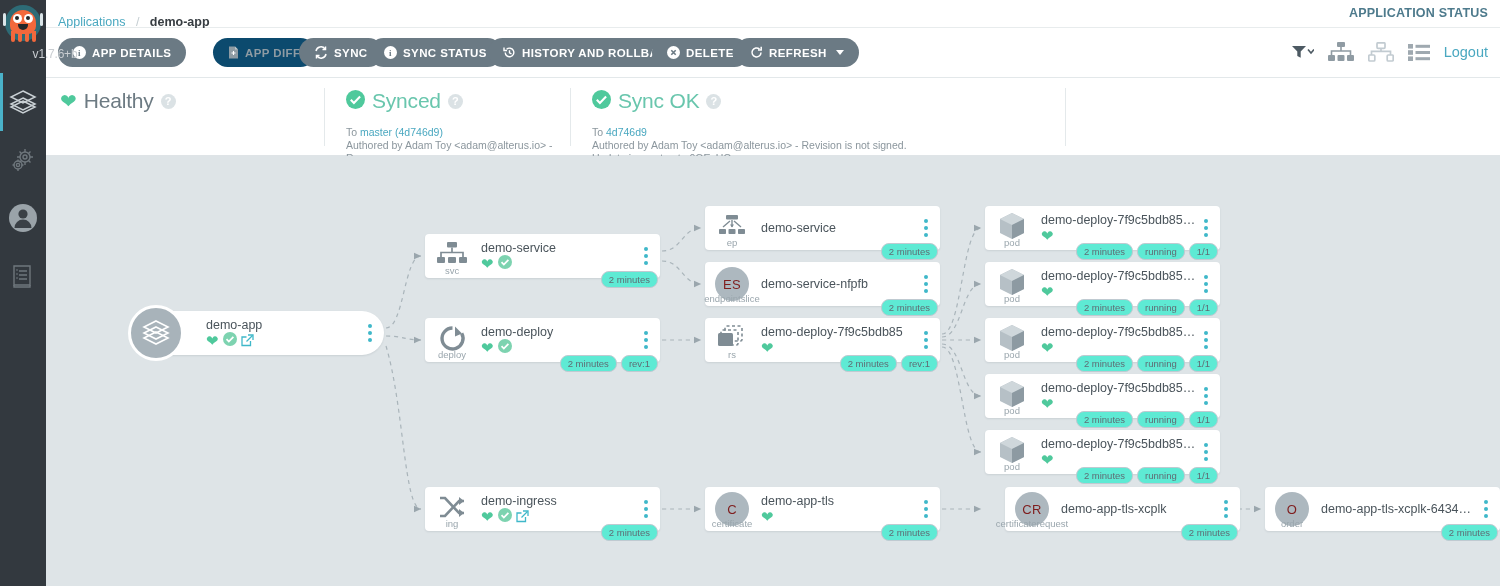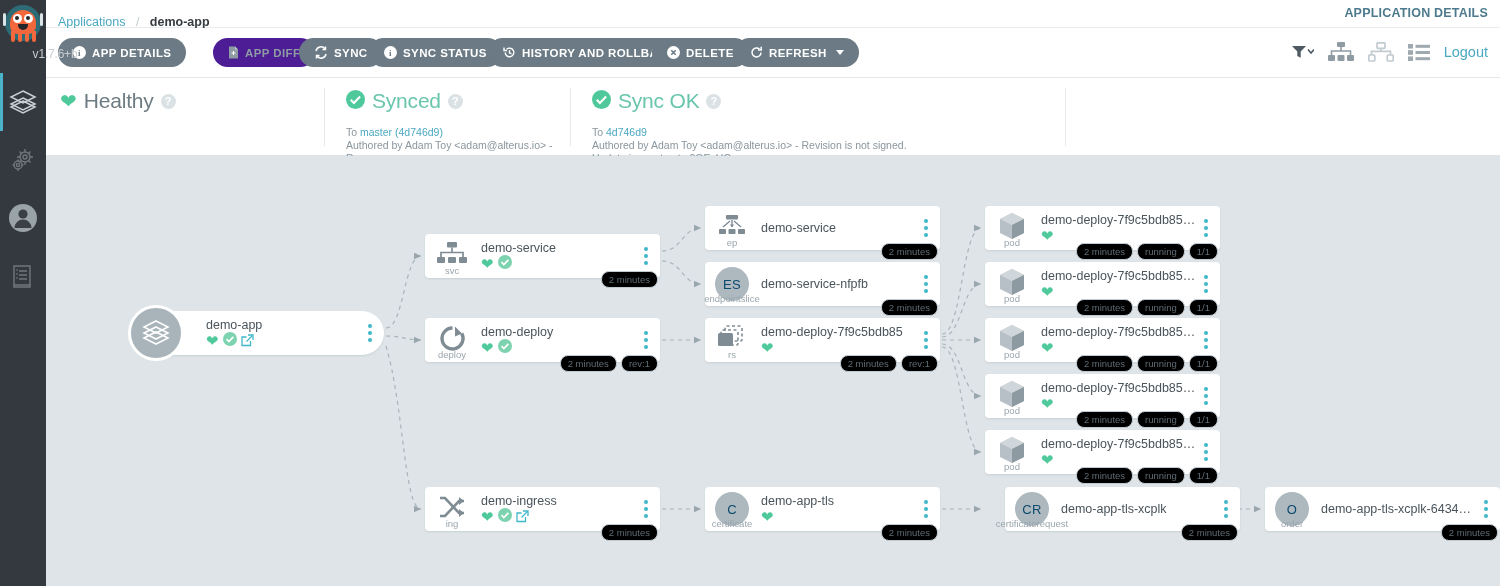--- a/index.html
+++ b/index.html
@@ -68,21 +68,21 @@
     background:#fff; border-bottom:1px solid #e3e8ea;
   }
   .btn {
     position:absolute; top:10px; height:29px;
     border-radius:15px; background:#6b7a84; color:#fff;
     font-size:11.5px; font-weight:bold; letter-spacing:0.4px;
     display:flex; align-items:center; gap:6px;
     padding:0 15px; cursor:pointer; white-space:nowrap; border:none;
     font-family:"Liberation Sans", sans-serif;
   }
-  .btn.disabled { background:#4c1d95; color:#8e9ba3; cursor:default; }
+  .btn.disabled { background:#0c4a6e; color:#8e9ba3; cursor:default; }
   .btn svg { display:block; flex:none; }
   .caret {
     width:0;height:0;border-left:4px solid transparent;border-right:4px solid transparent;
     border-top:5px solid currentColor; margin-left:3px;
   }
   .tb-right { position:absolute; right:12px; top:14px; display:flex; align-items:center; gap:14px; }
   .tb-ico { display:flex; align-items:center; cursor:pointer; }
   .logout { color:#4aa8c0; font-size:14.5px; cursor:pointer;text-align:center; }
 
   
@@ -119,21 +119,21 @@
     box-shadow:0 1px 2px rgba(30,50,60,0.10);
     display:flex; align-items:center;
   }
   .node.round { border-radius:24px; }
   .node-ico {
     width:54px; flex:none; height:100%; position:relative;
     display:flex; align-items:center; justify-content:center;
   }
   .node-ico.big { width:58px; }
   .circ {
-    width:34px;height:34px;border-radius:50%;background:#adb8bf;color:#0c4a6e;
+    width:34px;height:34px;border-radius:50%;background:#adb8bf;color:#7f1d1d;
     display:flex;align-items:center;justify-content:center;
     font-size:13px; letter-spacing:0.3px;
   }
   .kindlabel {
     position:absolute; bottom:2px; left:50%; transform:translateX(-50%);
     font-size:9.5px; color:#9aa6ad; white-space:nowrap;
   }
   .node-body { flex:1; min-width:0; padding-left:2px; }
   .node-name {
     font-size:12.5px; color:#4a545b; white-space:nowrap;
@@ -143,21 +143,21 @@
   .node-icons .heart { font-size:15px; }
   .kebab {
     width:18px; flex:none; display:flex; flex-direction:column;
     align-items:center; justify-content:center; gap:3px; cursor:pointer; margin-right:5px;
   }
   .kebab i { width:4px;height:4px;border-radius:50%;background:#3fb8c9; display:block; }
   .tags {
     position:absolute; right:2px; bottom:-10px; display:flex; gap:4px;
   }
   .tag {
-    background:#000000; color:#5f6c74; font-size:9.5px;
+    background:#5eead4; color:#5f6c74; font-size:9.5px;
     border-radius:8px; padding:1px 7px; white-space:nowrap; line-height:13px;
     border:1px solid #bfcad1;
   }
   .extlink { cursor:pointer; display:flex; }
 </style>
 </head>
 <body>
 
 <div id="app">
 
@@ -224,21 +224,21 @@
       </div>
     </div>
   </div>
 
   <div class="header">
     <div class="breadcrumb">
       <span class="bc-link">Applications</span>
       <span class="bc-sep">/</span>
       <span class="bc-current">demo-app</span>
     </div>
-    <div class="app-details-label">APPLICATION DETAILS</div>
+    <div class="app-details-label">APPLICATION STATUS</div>
   </div>
 
   <div class="toolbar">
     <div class="btn" style="left:12px">
       <span>
         <svg width="13" height="13" viewBox="0 0 13 13">
             <circle cx="6.5" cy="6.5" r="6.5" fill="#fff"></circle>
             <text x="6.5" y="10" font-size="9" font-weight="bold" fill="#6b7a84" text-anchor="middle" font-family="Liberation Serif, serif">i</text>
           </svg>
       </span>

